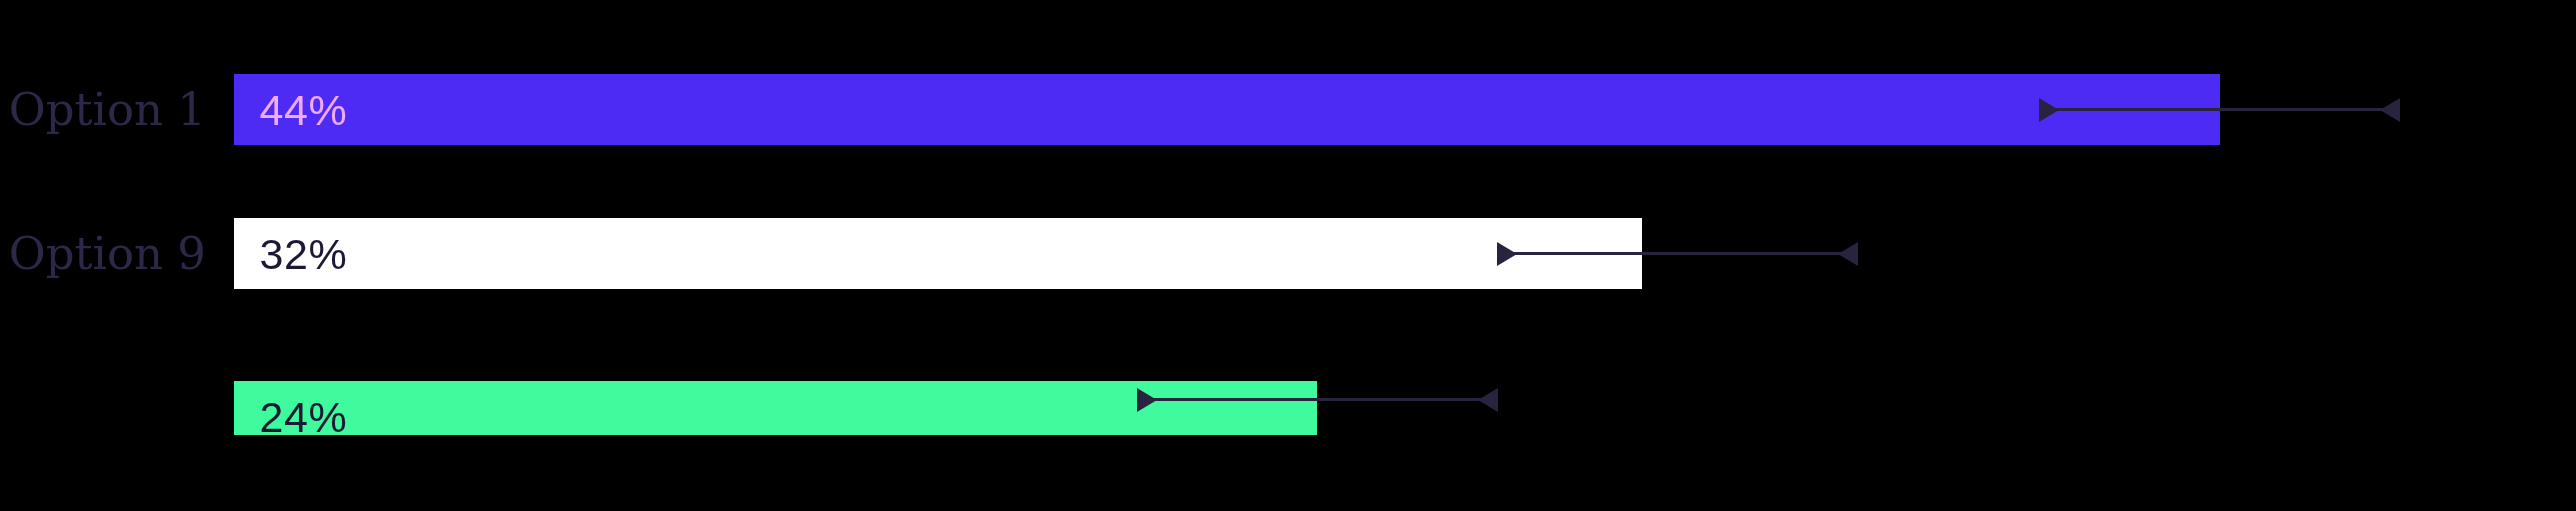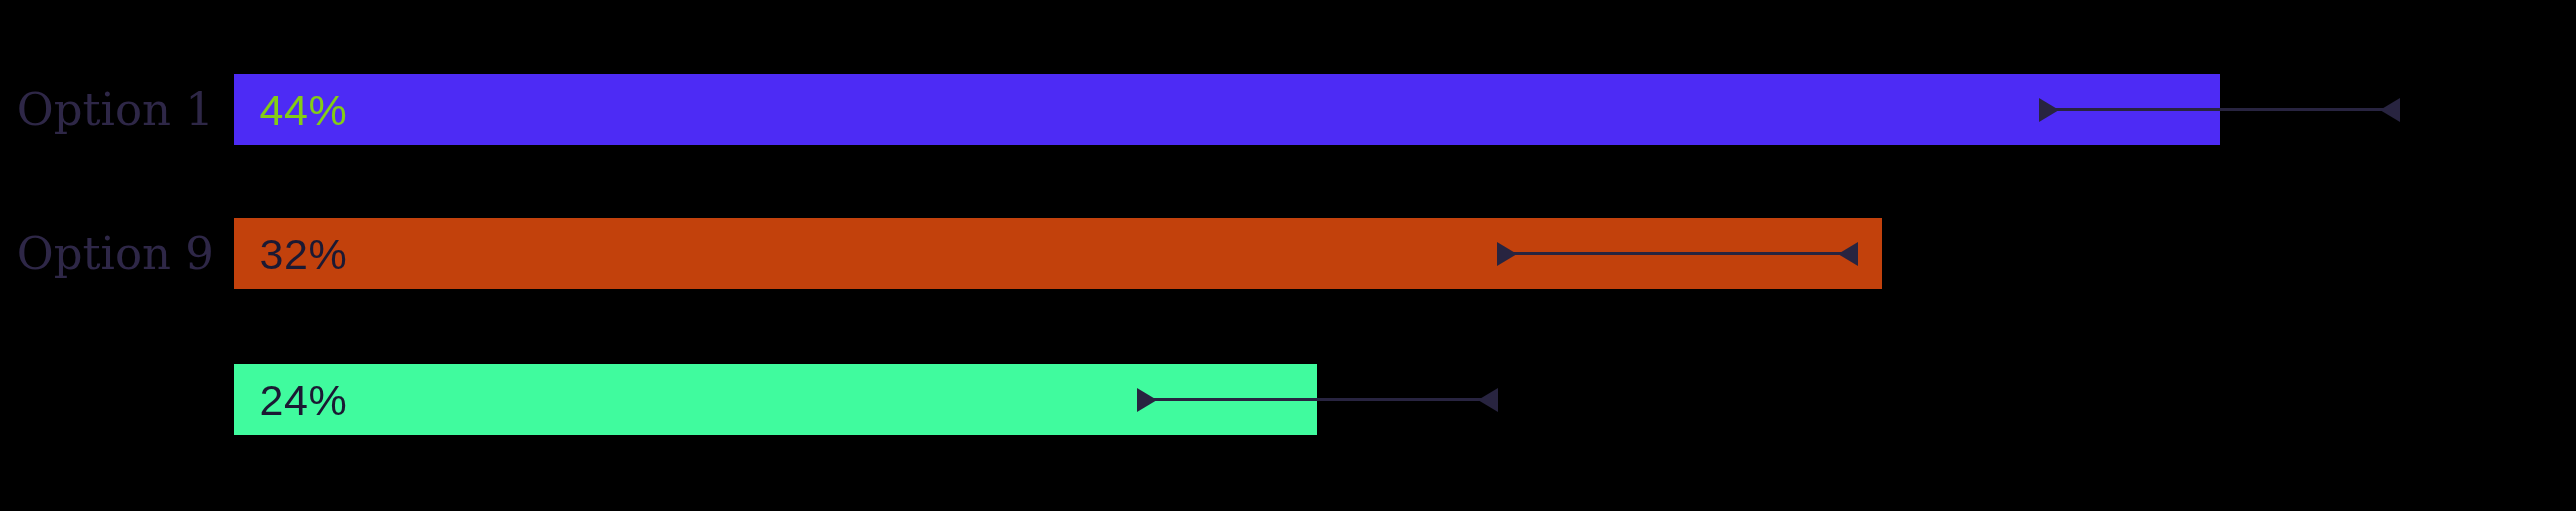--- a/index.html
+++ b/index.html
@@ -7,21 +7,21 @@
     position:relative;
     width:2576px;height:512px;
     background:#000000;
     overflow:hidden;
     font-family:"Liberation Sans","DejaVu Sans",sans-serif;
   }
   .chart{position:absolute;inset:0;}
   .row{position:absolute;left:0;right:0;height:71px;}
   .r0{top:74px}.r1{top:218px}.r2{top:364px}
   .cat-label{
-    position:absolute;left:8px;top:0;width:206px;height:71px;
+    position:absolute;left:0;top:0;width:206px;height:71px;
     line-height:71px;text-align:right;
     font-family:"DejaVu Serif","Liberation Serif",serif;
     font-size:45px;color:var(--label-color,#2E2747);
     white-space:nowrap;
   }
   .bar-area{position:absolute;left:234px;top:0;bottom:0;right:0;}
   .bar{position:absolute;left:0;top:0;bottom:0;}
   .value-label{
     position:absolute;left:25.6px;top:0;height:71px;line-height:73px;
     font-size:43px;font-weight:500;letter-spacing:0.5px;white-space:nowrap;
@@ -49,47 +49,47 @@
 </head>
 <body>
 
 <div id="screen" style="background: rgb(0, 0, 0); --label-color: #2E2747; --err: #282440;">
   <div class="chart">
 
     <div class="row r0">
       <div class="cat-label">Option 1</div>
       <div class="bar-area">
         <div class="bar" style="width: 1986px; background: rgb(77, 43, 245);">
-          <span class="value-label" style="color: #84cc16;">44%</span>
+          <span class="value-label" style="color: #f0abfc;">44%</span>
         </div>
         <div class="error-bar" style="left: 1805px; width: 361px;">
           <span class="err-line"></span>
           <span class="tri tri-right"></span>
           <span class="tri tri-left"></span>
         </div>
       </div>
     </div>
 
     <div class="row r1">
       <div class="cat-label">Option 9</div>
       <div class="bar-area">
-        <div class="bar" style="width: 1648px; background: #c2410c;">
+        <div class="bar" style="width: 1408px; background: #ffffff;">
           <span class="value-label" style="color: rgb(27, 25, 51);">32%</span>
         </div>
         <div class="error-bar" style="left: 1263px; width: 361px;">
           <span class="err-line"></span>
           <span class="tri tri-right"></span>
           <span class="tri tri-left"></span>
         </div>
       </div>
     </div>
 
     <div class="row r2">
       <div class="bar-area">
-        <div class="bar" style="width: 1083px; background: rgb(64, 251, 158);">
+        <div class="bar" style="width: 1083px; background: rgb(64, 251, 158); margin-top: 17px;">
           <span class="value-label" style="color: rgb(27, 25, 51);">24%</span>
         </div>
         <div class="error-bar" style="left: 903px; width: 361px;">
           <span class="err-line"></span>
           <span class="tri tri-right"></span>
           <span class="tri tri-left"></span>
         </div>
       </div>
     </div>
 

